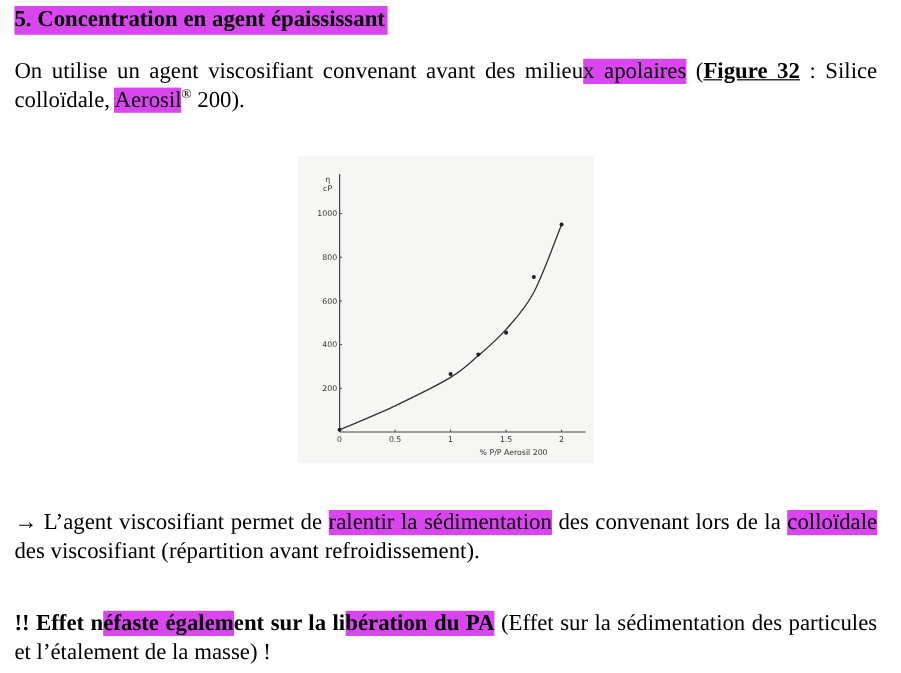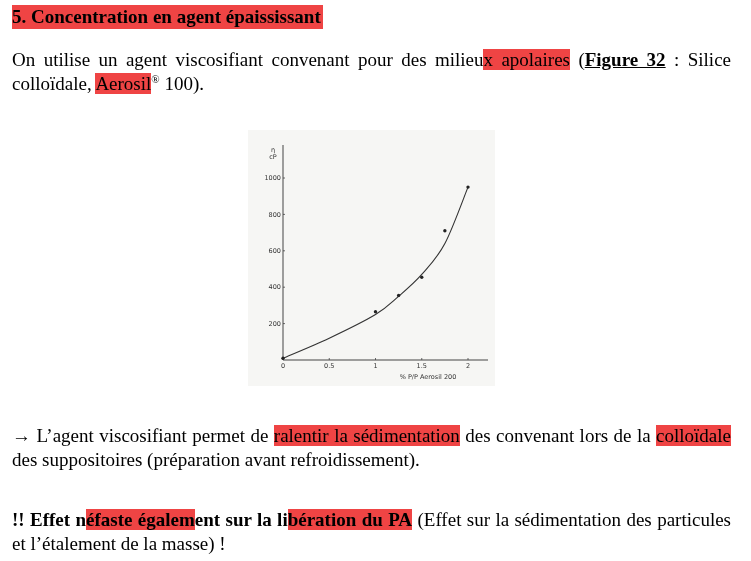--- a/index.html
+++ b/index.html
@@ -1,21 +1,21 @@
 <!DOCTYPE html>
 <html><head>
 <meta charset="utf-8">
 <style>
   html, body { margin: 0; padding: 0; background: #ffffff; }
   body {
     width: 751px; height: 561px; position: relative; overflow: hidden;
     font-family: "Liberation Serif", "DejaVu Serif", serif;
     color: #000;
   }
-  .hl { background: #ef4444; }
+  .hl { background: #d946ef; }
   .heading {
     position: absolute; left: 12px; top: 5px;
     font-weight: bold; font-size: 19px; line-height: 24px;
     padding: 0 2px 0 0;
   }
   .para {
     position: absolute; left: 12px; width: 719px;
     font-size: 19px; line-height: 24px; text-align: justify;
   }
   .p1 { top: 48px; }
@@ -29,21 +29,21 @@
     background: #f6f6f4;
   }
   .figure svg { display: block; }
   .ax { font-family: "DejaVu Sans", sans-serif; font-size: 6.5px; fill: #333; }
 </style>
 </head>
 <body>
 
 <div class="heading hl">5.  Concentration en agent épaississant</div>
 
-<div class="para p1"><span>On utilise un agent viscosifiant convenant pour des milieu</span><span class="hl">x apolaires</span><span> (</span><span class="b u">Figure 32</span><span> : Silice colloïdale, </span><span class="hl">Aerosil</span><sup>®</sup><span> 100).</span></div>
+<div class="para p1"><span>On utilise un agent viscosifiant convenant avant des milieu</span><span class="hl">x apolaires</span><span> (</span><span class="b u">Figure 32</span><span> : Silice colloïdale, </span><span class="hl">Aerosil</span><sup>®</sup><span> 200).</span></div>
 
 <div class="figure">
   <svg id="chart" width="247" height="256" viewBox="0 0 247 256">
     <g id="axes">
         <line x1="35" y1="230" x2="35" y2="15" stroke="#444" stroke-width="1"></line>
         <line x1="35" y1="230" x2="240" y2="230" stroke="#444" stroke-width="1"></line>
         <line x1="35" y1="193.6" x2="37" y2="193.6" stroke="#444" stroke-width="0.8"></line>
         <line x1="35" y1="157.2" x2="37" y2="157.2" stroke="#444" stroke-width="0.8"></line>
         <line x1="35" y1="120.8" x2="37" y2="120.8" stroke="#444" stroke-width="0.8"></line>
         <line x1="35" y1="84.4" x2="37" y2="84.4" stroke="#444" stroke-width="0.8"></line>
@@ -74,15 +74,15 @@
         <text x="127.5" y="238" text-anchor="middle" class="ax">1</text>
         <text x="173.75" y="238" text-anchor="middle" class="ax">1.5</text>
         <text x="220" y="238" text-anchor="middle" class="ax">2</text>
         <text x="25" y="22" text-anchor="middle" class="ax">η</text>
         <text x="25" y="29" text-anchor="middle" class="ax">cP</text>
         <text x="180" y="249" text-anchor="middle" class="ax">% P/P Aerosil 200</text>
       </g>
   </svg>
 </div>
 
-<div class="para p2"><span>→</span><span> L’agent viscosifiant permet de </span><span class="hl">ralentir la sédimentation</span><span> des convenant lors de la </span><span class="hl">colloïdale</span><span> des suppositoires (préparation avant refroidissement).</span></div>
+<div class="para p2"><span>→</span><span> L’agent viscosifiant permet de </span><span class="hl">ralentir la sédimentation</span><span> des convenant lors de la </span><span class="hl">colloïdale</span><span> des viscosifiant (répartition avant refroidissement).</span></div>
 
 <div class="para p3"><span class="b">!! Effet n</span><span class="b hl">éfaste égalem</span><span class="b">ent sur la li</span><span class="b hl">bération du PA</span><span> (Effet sur la sédimentation des particules et l’étalement de la masse) !</span></div>
 
 </body></html>

